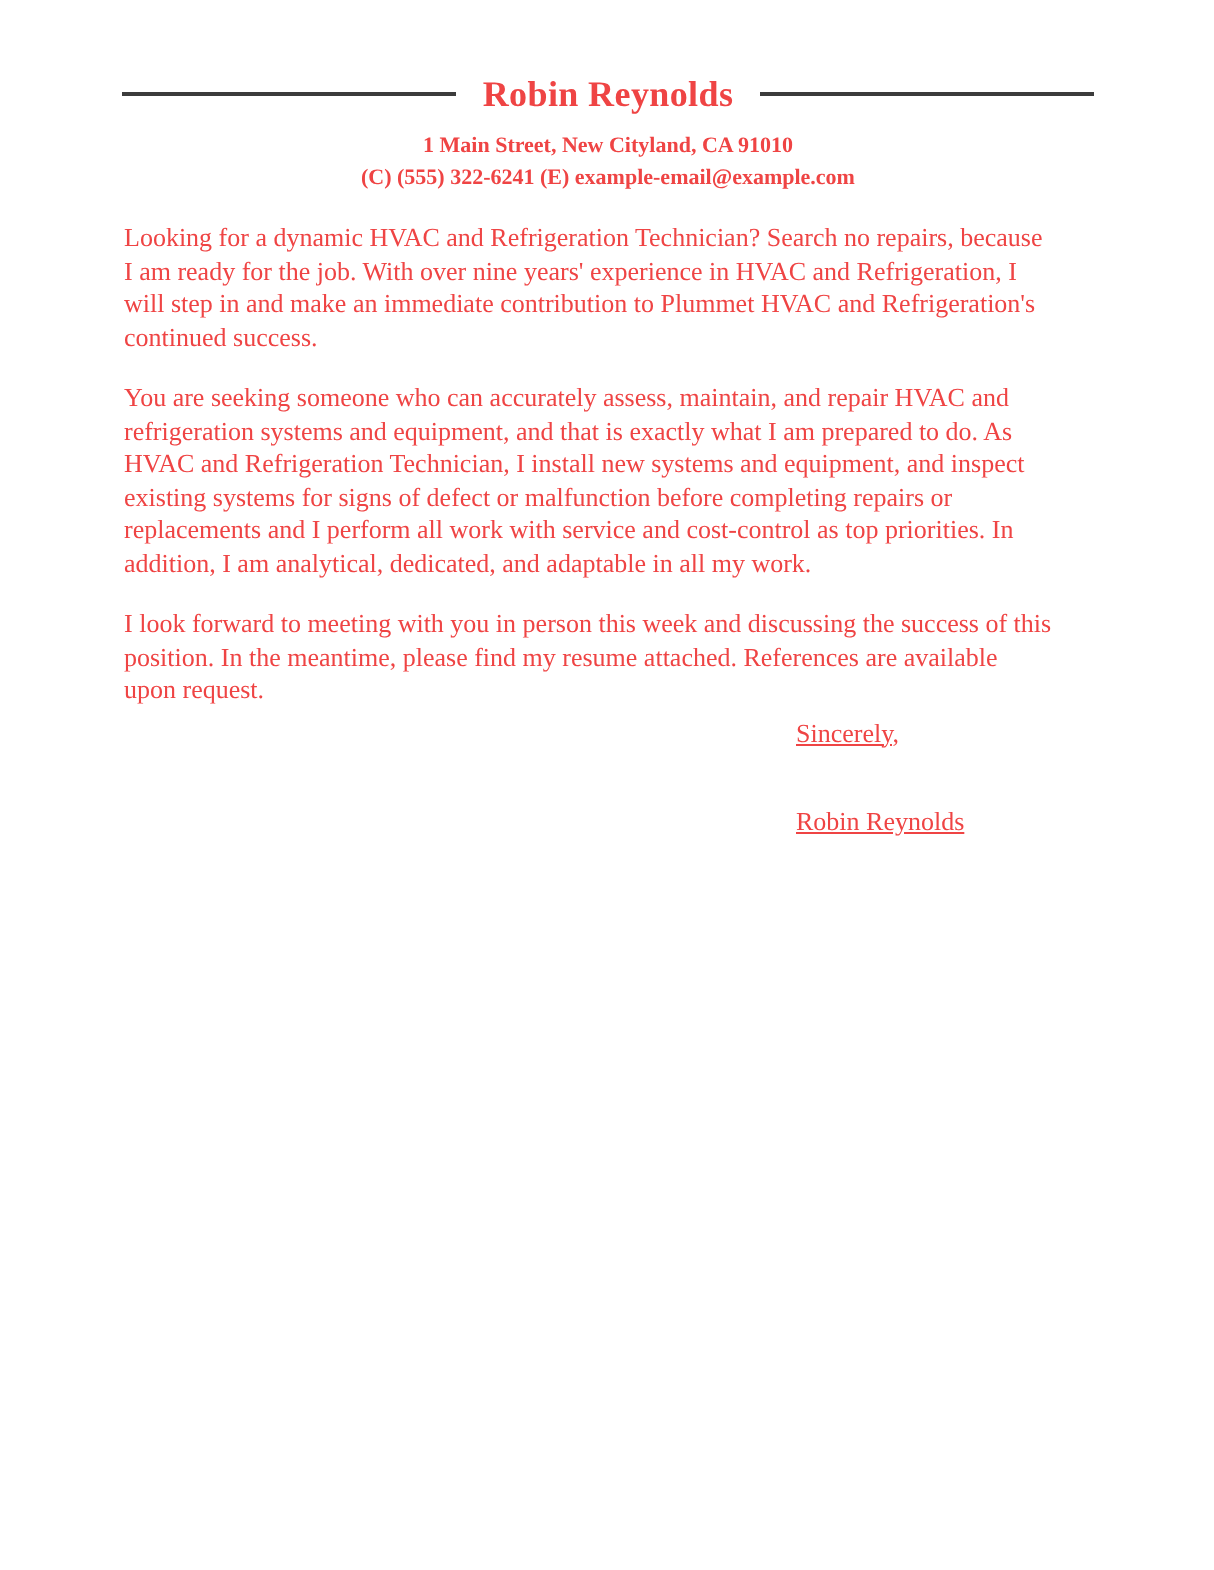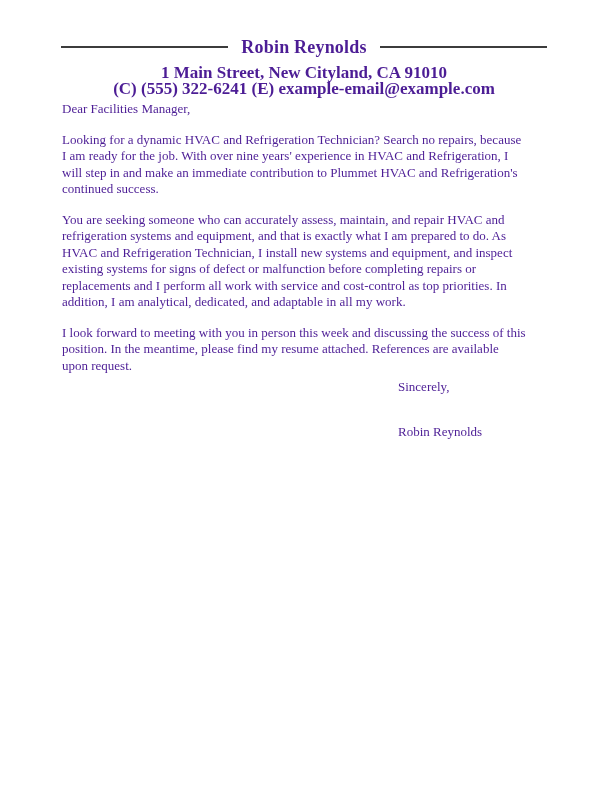--- a/index.html
+++ b/index.html
@@ -8,21 +8,21 @@
     background: #ffffff;
   }
   .page {
     position: relative;
     width: 607px;
     height: 785px;
     background: #ffffff;
     box-sizing: border-box;
     padding: 36px 61px 0 62px;
     font-family: "Liberation Serif", "DejaVu Serif", serif;
-    color: #4c1d95;
+    color: #ef4444;
     overflow: hidden;
   }
   
   .title-row {
     display: flex;
     align-items: center;
     justify-content: center;
     gap: 13px;
     height: 22px;
   }
@@ -36,21 +36,21 @@
     font-size: 18px;
     line-height: 22px;
     font-weight: bold;
     letter-spacing: 0.2px;
     white-space: nowrap;
   }
   .address-block {
     margin-top: 7px;
     text-align: center;
     font-weight: bold;
-    font-size: 17px;
+    font-size: 11px;
     line-height: 16px;
   }
   
   .letter-body {
     margin-top: 4px;
     font-size: 13px;
     line-height: 16.5px;
   }
   .letter-body p {
     margin: 0;
@@ -58,20 +58,21 @@
   }
   p.greeting {
     margin-bottom: 0;
   }
   p.para {
     margin-top: 14px;
   }
   .signature-block {
     margin-top: 5px;
     margin-left: 336px;
+    text-decoration: underline;
   }
   .signature-block .closing {
     margin: 0;
   }
   .signature-block .signature-name {
     margin-top: 28px;
   }
 </style>
 </head>
 <body>
@@ -84,21 +85,20 @@
       <h1 class="applicant-name">Robin Reynolds</h1>
       <span class="rule"></span>
     </div>
     <div class="address-block">
       <div>1 Main Street, New Cityland, CA 91010</div>
       <div>(C) (555) 322-6241 (E) example-email@example.com</div>
     </div>
   </div>
 
   <div class="letter-body">
-    <p class="greeting">Dear Facilities Manager,</p>
     <p class="para">Looking for a dynamic HVAC and Refrigeration Technician? Search no repairs, because
 I am ready for the job. With over nine years' experience in HVAC and Refrigeration, I
 will step in and make an immediate contribution to Plummet HVAC and Refrigeration's
 continued success.</p>
     <p class="para">You are seeking someone who can accurately assess, maintain, and repair HVAC and
 refrigeration systems and equipment, and that is exactly what I am prepared to do. As
 HVAC and Refrigeration Technician, I install new systems and equipment, and inspect
 existing systems for signs of defect or malfunction before completing repairs or
 replacements and I perform all work with service and cost-control as top priorities. In
 addition, I am analytical, dedicated, and adaptable in all my work.</p>

